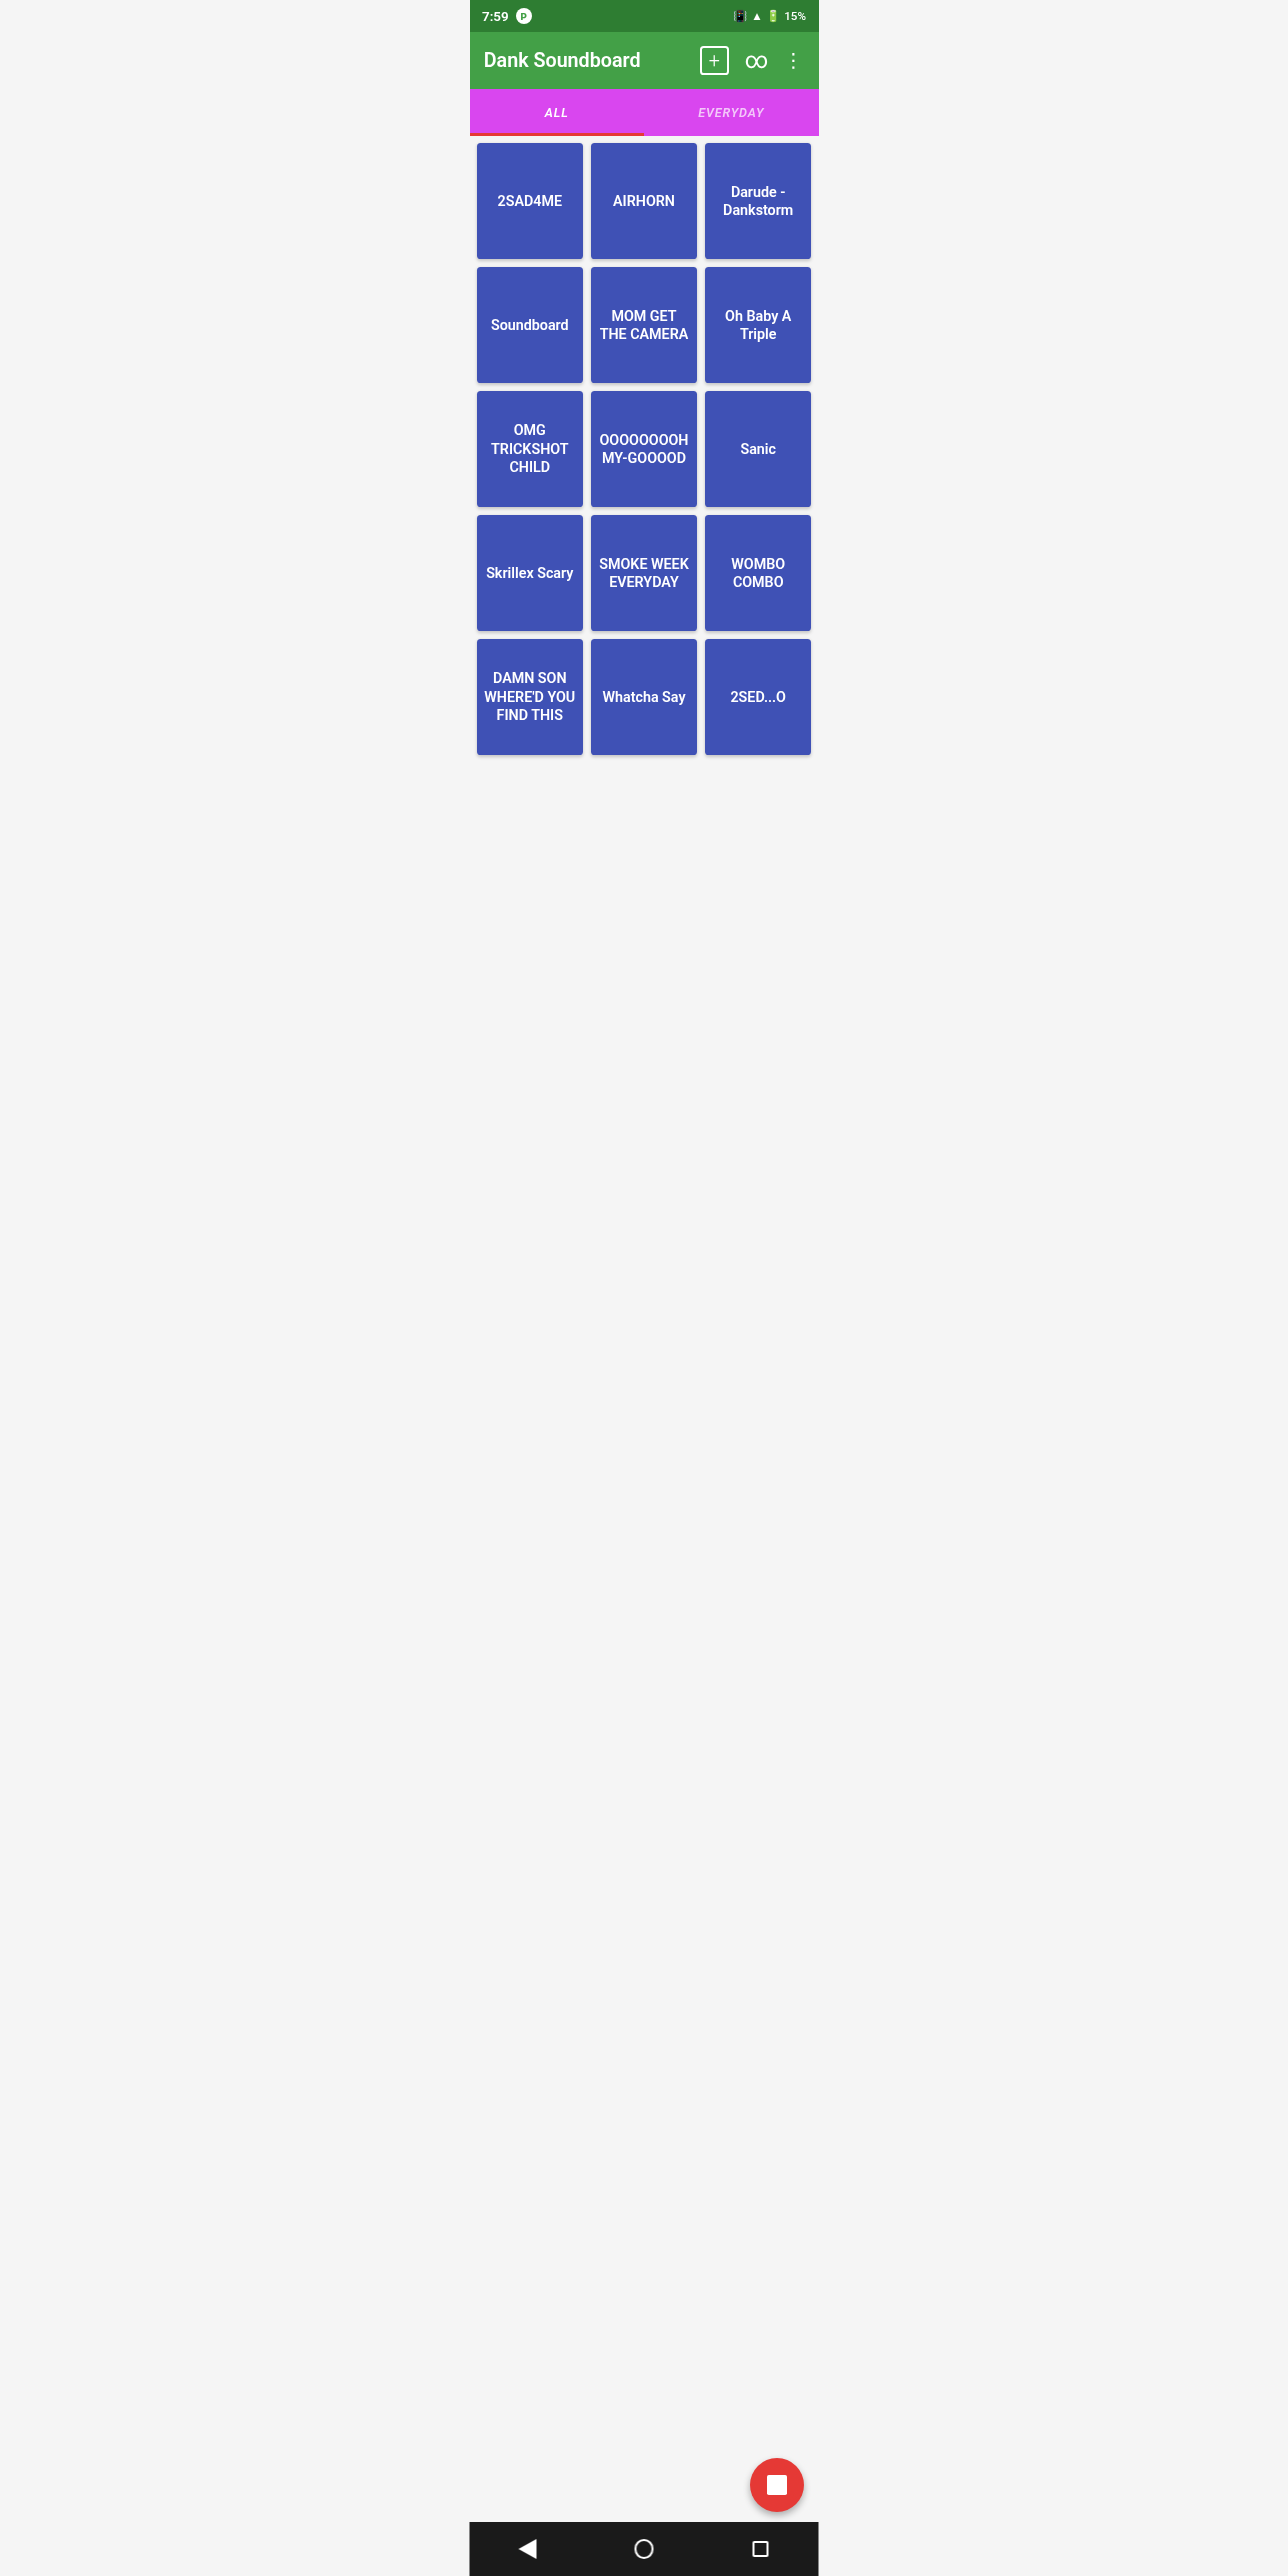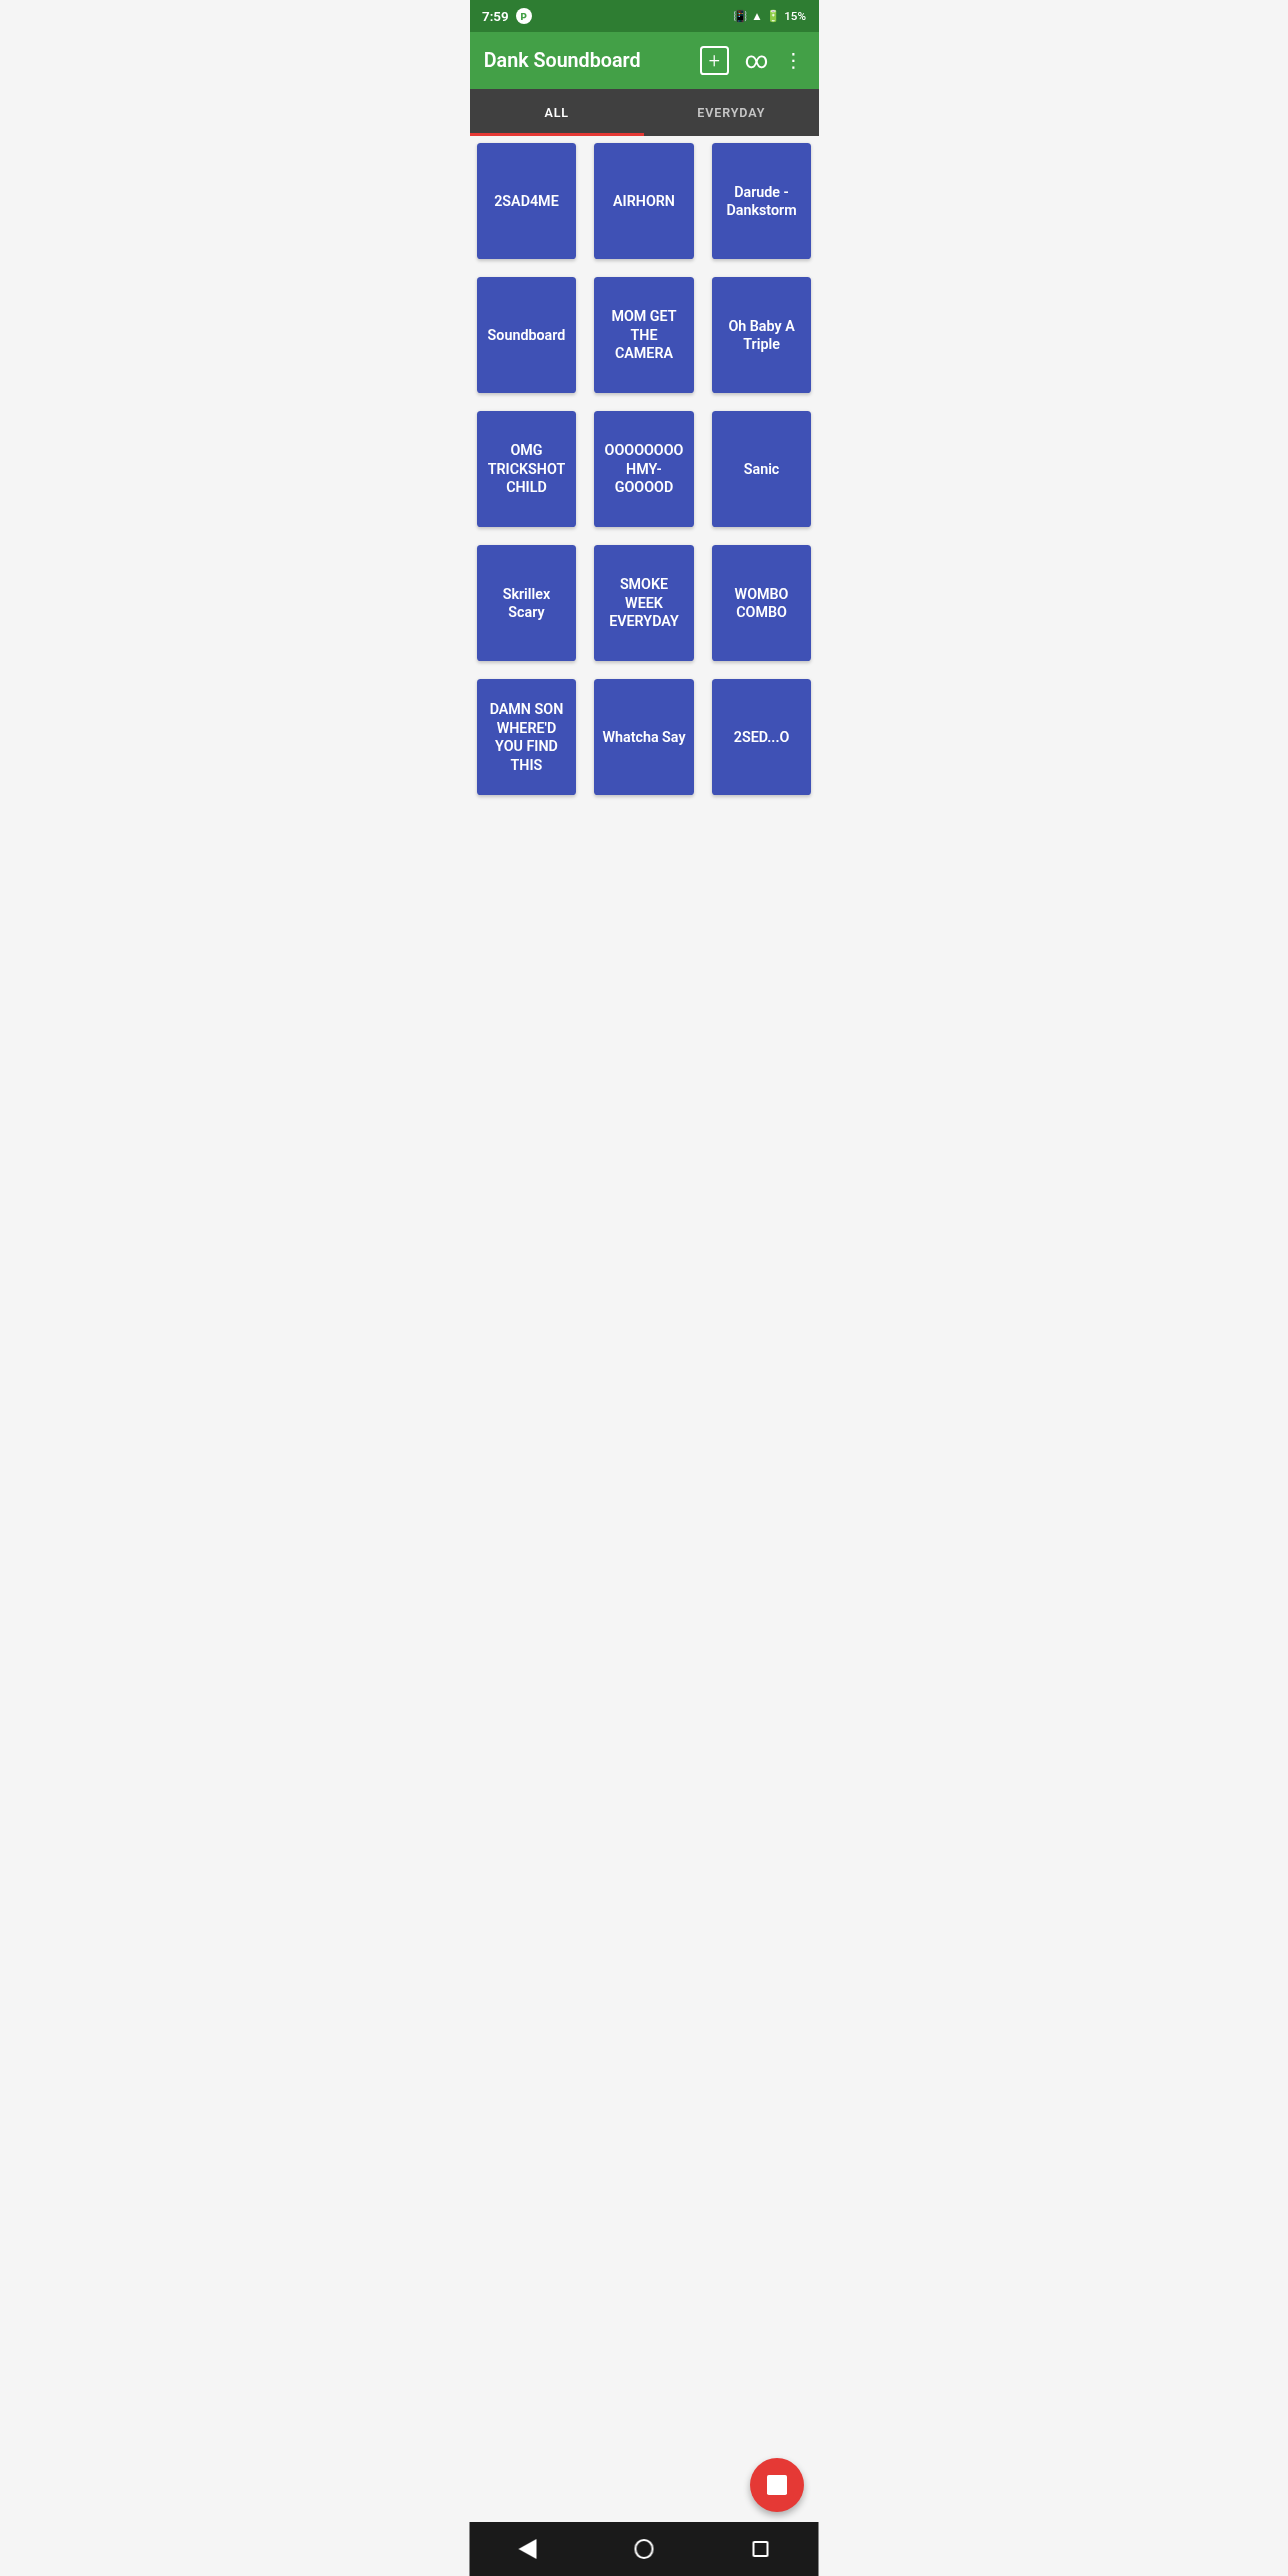--- a/index.html
+++ b/index.html
@@ -99,23 +99,24 @@
       letter-spacing: -0.9px;
     }
 
     .more-icon {
       font-size: 19.7px;
       letter-spacing: 0.9px;
     }
 
     
     .tab-bar {
-      background: #404040;
+      background: #d946ef;
       display: flex;
       height: 47px;
+      font-style: italic;
     }
 
     .tab {
       flex: 1;
       display: flex;
       align-items: center;
       justify-content: center;
       color: white;
       font-size: 12.5px;
       font-weight: 600;
@@ -135,21 +136,21 @@
     }
 
     .tab.inactive {
       color: rgba(255,255,255,0.7);
     }
 
     
     .sound-grid {
       display: grid;
       grid-template-columns: repeat(3, 1fr);
-      gap: 18px;
+      gap: 8px;
       padding: 7.2px;
       background: #f5f5f5;
     }
 
     .sound-tile {
       background: #3f51b5;
       color: white;
       display: flex;
       align-items: center;
       justify-content: center;

